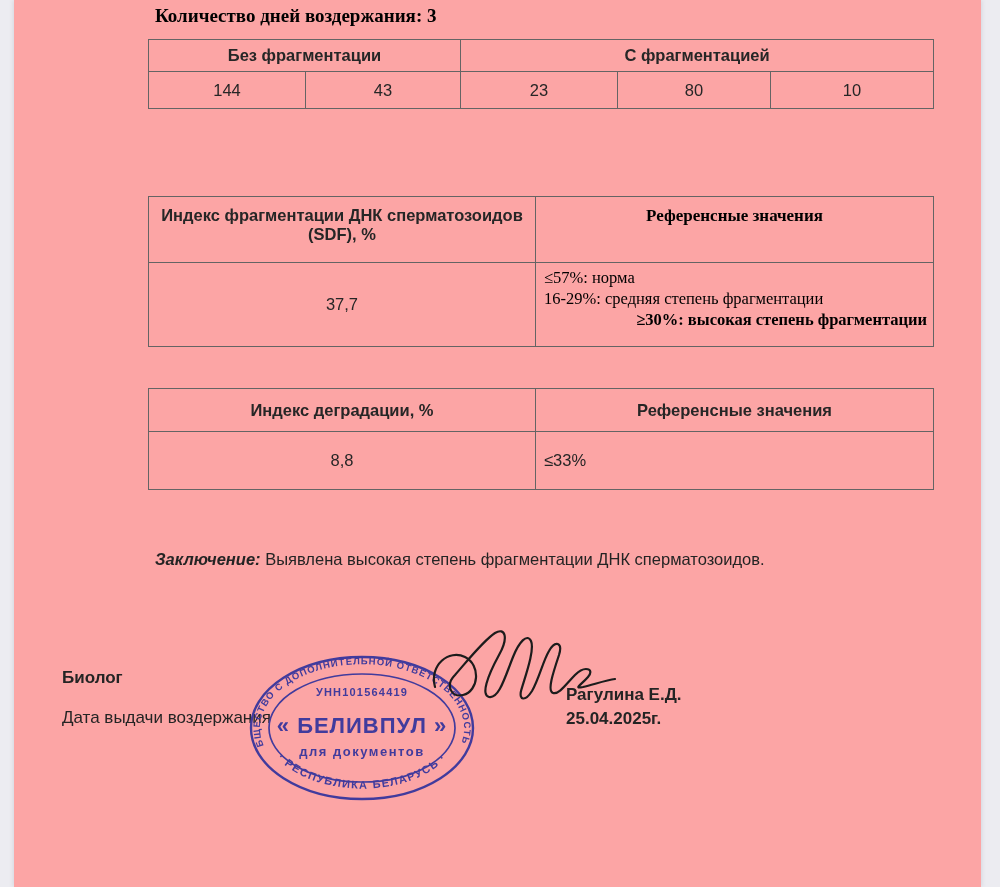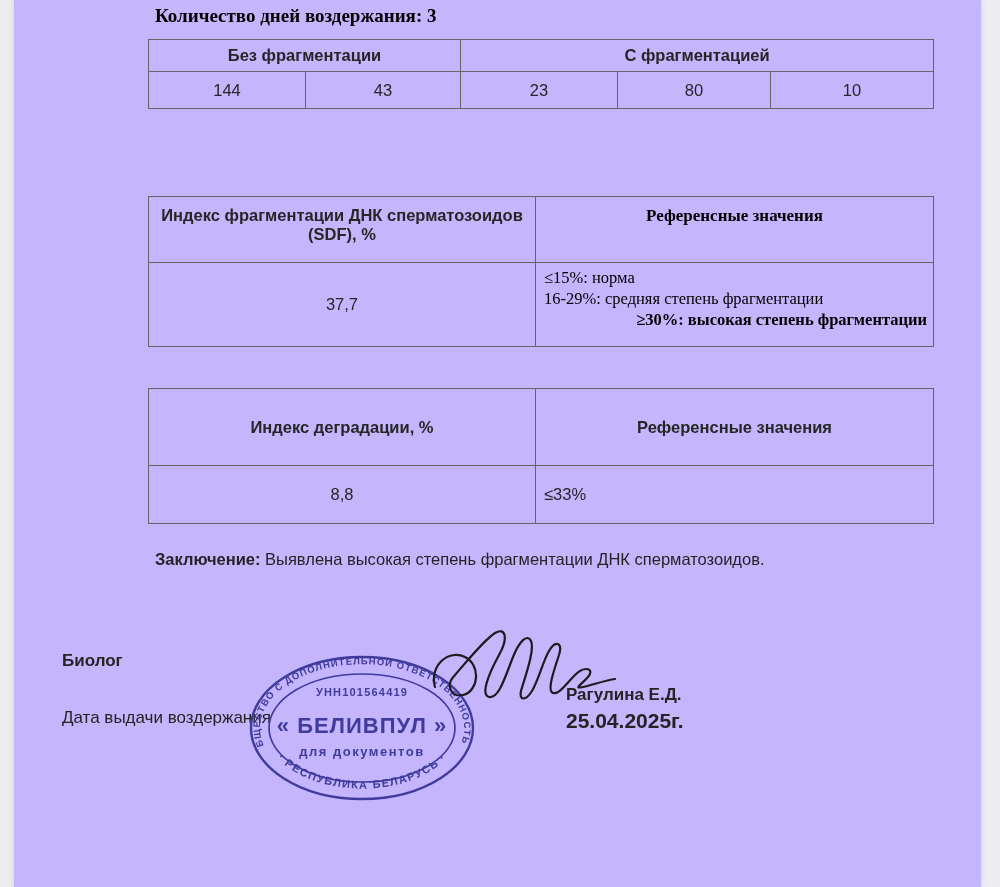--- a/index.html
+++ b/index.html
@@ -9,21 +9,21 @@
     background: #ececf1;
     position: relative;
     overflow: hidden;
     color: #222;
   }
   .viewport { position: absolute; inset: 0; }
   .page {
     position: absolute;
     left: 14px; top: 0;
     width: 967px; height: 887px;
-    background: #c4b5fd;
+    background: #fca5a5;
     box-shadow: 0 0 5px rgba(70,70,100,0.18);
   }
   .doc-title {
     position: absolute; left: 141px; top: 5px;
     font-family: "Liberation Serif", serif;
     font-weight: bold; font-size: 19px; color: #000;
     white-space: nowrap;
   }
   table {
     border-collapse: collapse;
@@ -47,35 +47,35 @@
   .serif { font-family: "Liberation Serif", serif; color: #000; }
   .sdf-table .hdr-right { font-size: 17px; padding-top: 13px; }
   .refs {
     text-align: left; vertical-align: top;
     padding: 4px 6px 0 8px;
     font-size: 16.5px; line-height: 21px;
   }
   .refs div:nth-child(3) { font-weight: bold; text-align: right; }
 
   .deg-table { left: 134px; top: 388px; width: 785px; }
-  .deg-table .hdr-row th { height: 77px; border-radius: 18px; }
+  .deg-table .hdr-row th { height: 43px; border-radius: 18px; }
   .deg-table .val-row td { height: 58px; margin-left: 36px; }
   .deg-table .val-left { text-align: center; }
   .deg-table .val-right { text-align: left; padding-left: 8px; }
 
   .conclusion {
     position: absolute; left: 141px; top: 550px;
     font-size: 16.5px; color: #242424; white-space: nowrap;
   }
-  .conclusion .lbl { font-weight: bold; }
-
-  .footer-left-role   { position: absolute; left: 48px; top: 651px; font-size: 17px; font-weight: bold; color: #242424; }
+  .conclusion .lbl { font-weight: bold; font-style: italic; }
+
+  .footer-left-role   { position: absolute; left: 48px; top: 668px; font-size: 17px; font-weight: bold; color: #242424; }
   .footer-left-date   { position: absolute; left: 48px; top: 708px; font-size: 17px; color: #242424; }
   .footer-right-name  { position: absolute; left: 552px; top: 685px; font-size: 17px; font-weight: bold; color: #242424; }
-  .footer-right-date  { position: absolute; left: 552px; top: 709px; font-size: 21px; font-weight: bold; color: #242424; }
+  .footer-right-date  { position: absolute; left: 552px; top: 709px; font-size: 17px; font-weight: bold; color: #242424; }
 
   .stamp-svg { position: absolute; left: 231px; top: 640px; }
   .stamp-svg text {
     font-family: "Liberation Sans", sans-serif;
     font-weight: bold;
     fill: #413b9d;
   }
   .st-arc-top { font-size: 9.5px; letter-spacing: 1px; }
   .st-arc-bottom { font-size: 11px; letter-spacing: 1.4px; }
   .st-unn { font-size: 11px; letter-spacing: 1.2px; }
@@ -124,21 +124,21 @@
           <tr class="hdr-row">
         <th>
           <div>Индекс фрагментации ДНК сперматозоидов</div>
           <div>(SDF), %</div>
         </th>
         <th class="serif hdr-right">Референсные значения</th>
       </tr>
       <tr class="val-row">
         <td>37,7</td>
         <td class="serif refs">
-          <div>≤15%: норма</div>
+          <div>≤57%: норма</div>
           <div>16-29%: средняя степень фрагментации</div>
           <div>≥30%: высокая степень фрагментации</div>
         </td>
       </tr>
     </tbody>
       </table>
 
     <table class="deg-table">
       <colgroup>
         <col style="width:387px">

